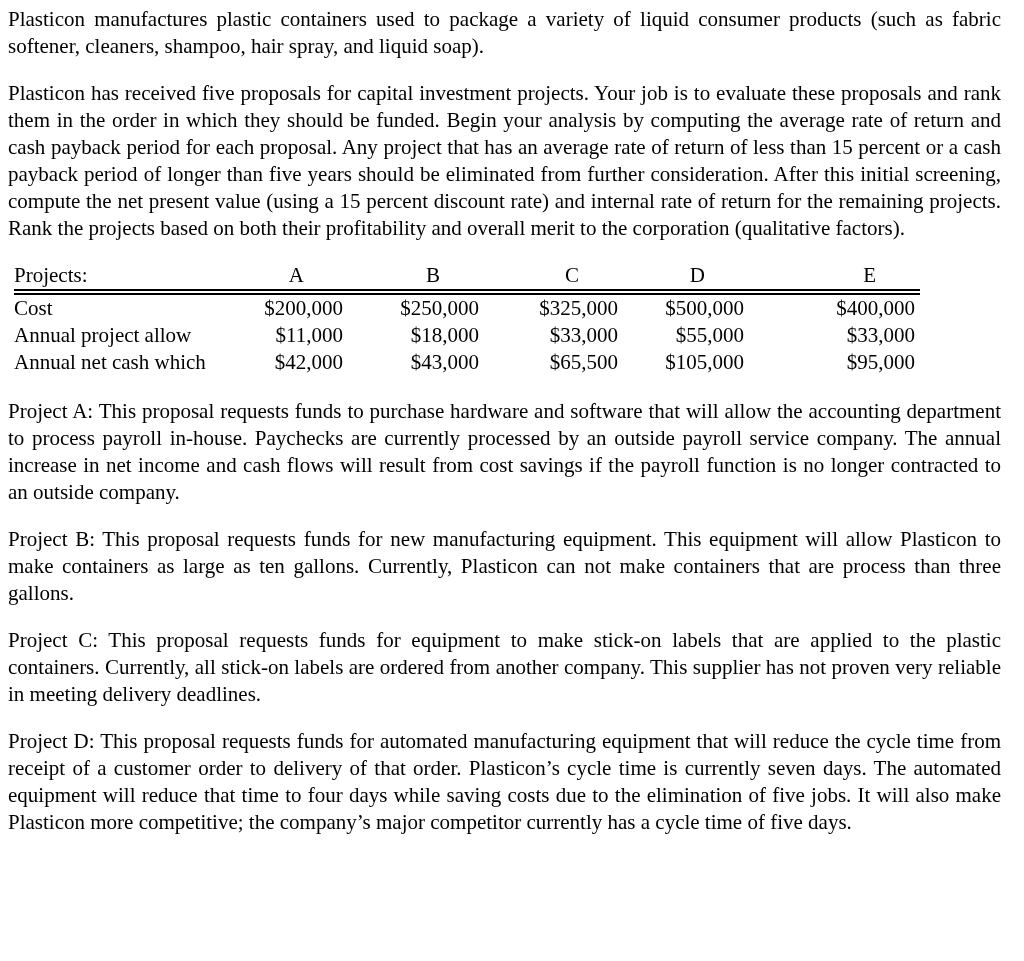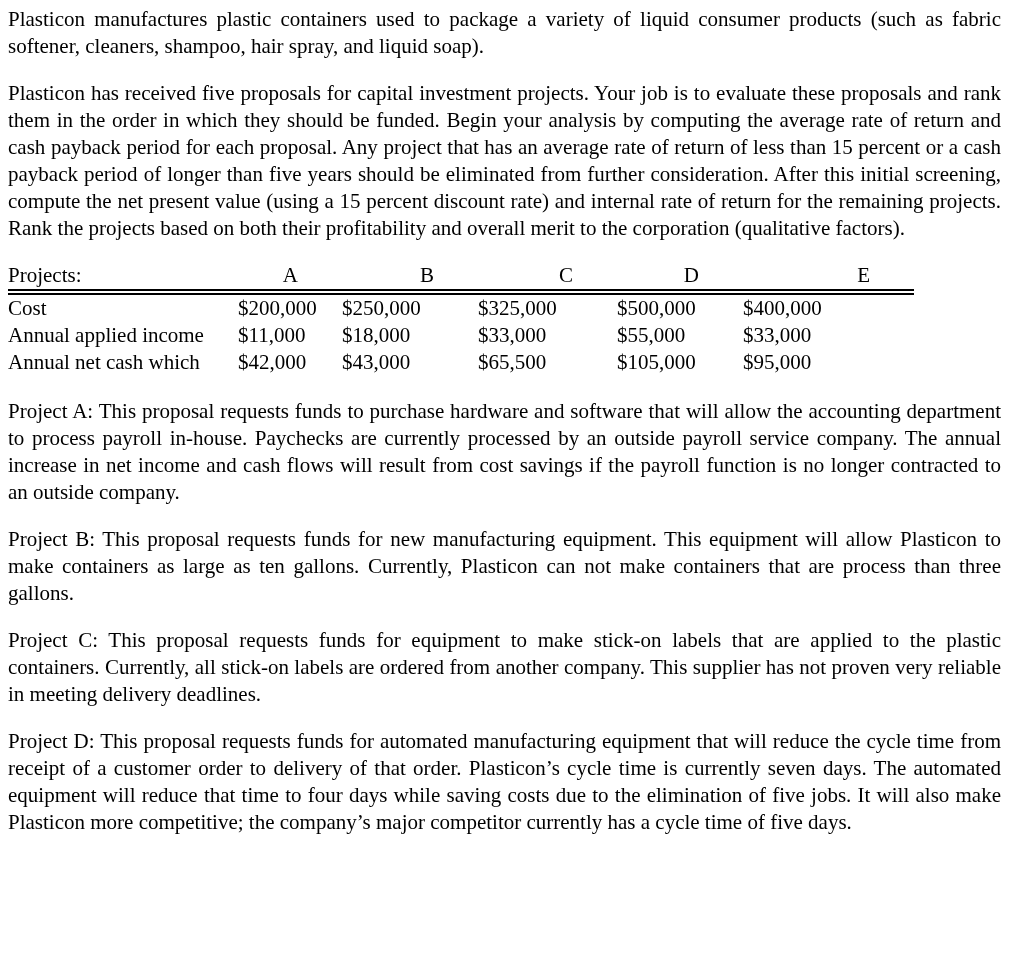--- a/index.html
+++ b/index.html
@@ -19,21 +19,21 @@
     overflow: hidden;
   }
   p.doc-par {
     margin: 0 15px 20px 0;
     text-align: justify;
   }
   table.projects-table {
     border-collapse: collapse;
     table-layout: fixed;
     width: 906px;
-    margin: 2px 0 22px 0;
+    margin: 2px 0 22px 6px;
   }
   table.projects-table col.c-label { width: 230px; }
   table.projects-table col.c-a { width: 104px; }
   table.projects-table col.c-b { width: 136px; }
   table.projects-table col.c-c { width: 139px; }
   table.projects-table col.c-d { width: 126px; }
   table.projects-table col.c-e { width: 171px; }
   table.projects-table th,
   table.projects-table td {
     padding: 0;
@@ -47,20 +47,21 @@
     border-bottom: 6px double #000000;
   }
   table.projects-table .lbl {
     text-align: left;
   }
   table.projects-table thead th.colhead {
     text-align: right;
     padding-right: 44px;
   }
   table.projects-table tbody td.val {
+    text-align: right;
     padding-right: 5px;
   }
 </style>
 </head>
 <body>
 
 <p class="doc-par">Plasticon manufactures plastic containers used to package a variety of liquid consumer products (such as fabric softener, cleaners, shampoo, hair spray, and liquid soap).</p>
 
 <p class="doc-par">Plasticon has received five proposals for capital investment projects. Your job is to evaluate these proposals and rank them in the order in which they should be funded. Begin your analysis by computing the average rate of return and cash payback period for each proposal. Any project that has an average rate of return of less than 15 percent or a cash payback period of longer than five years should be eliminated from further consideration. After this initial screening, compute the net present value (using a 15 percent discount rate) and internal rate of return for the remaining projects. Rank the projects based on both their profitability and overall merit to the corporation (qualitative factors).</p>
 
@@ -86,21 +87,21 @@
   <tbody>
     <tr>
       <td class="lbl">Cost</td>
       <td class="val">$200,000</td>
       <td class="val">$250,000</td>
       <td class="val">$325,000</td>
       <td class="val">$500,000</td>
       <td class="val">$400,000</td>
     </tr>
     <tr>
-      <td class="lbl">Annual applied income</td>
+      <td class="lbl">Annual project allow</td>
       <td class="val">$11,000</td>
       <td class="val">$18,000</td>
       <td class="val">$33,000</td>
       <td class="val">$55,000</td>
       <td class="val">$33,000</td>
     </tr>
     <tr>
       <td class="lbl">Annual net cash which</td>
       <td class="val">$42,000</td>
       <td class="val">$43,000</td>

